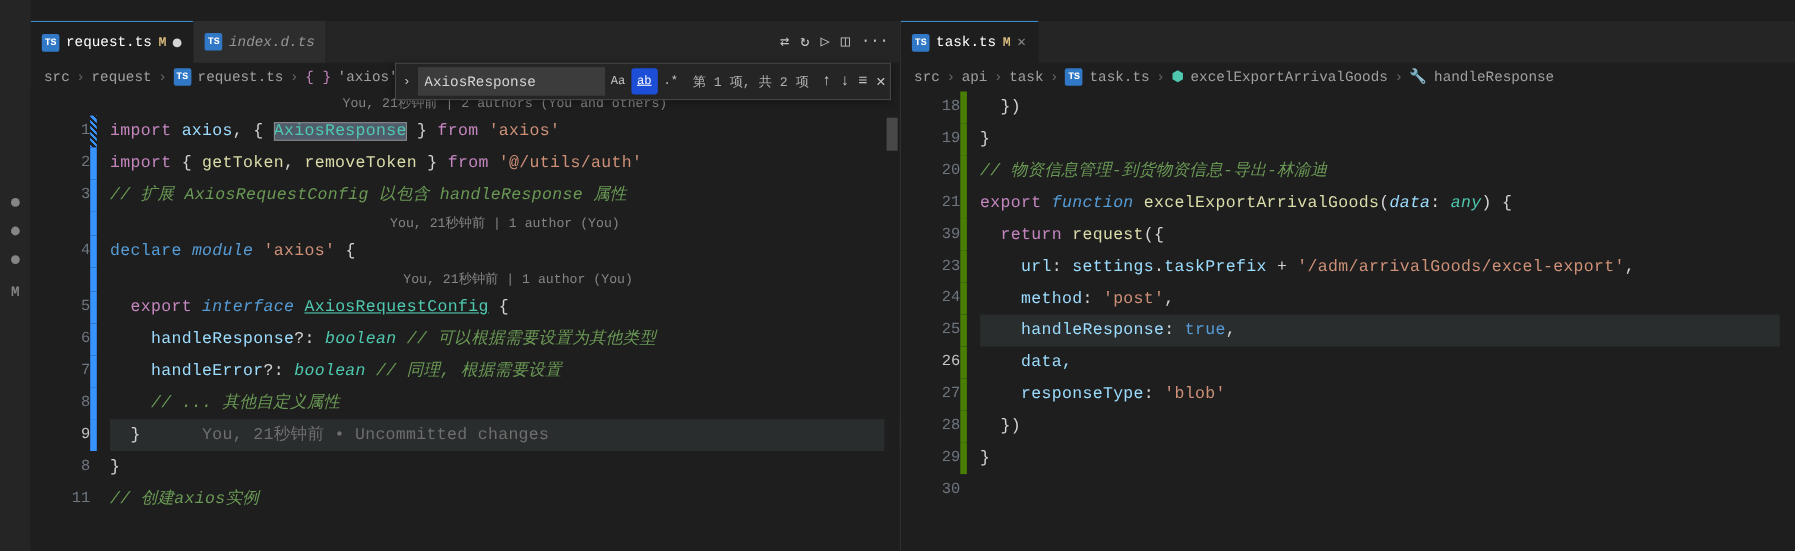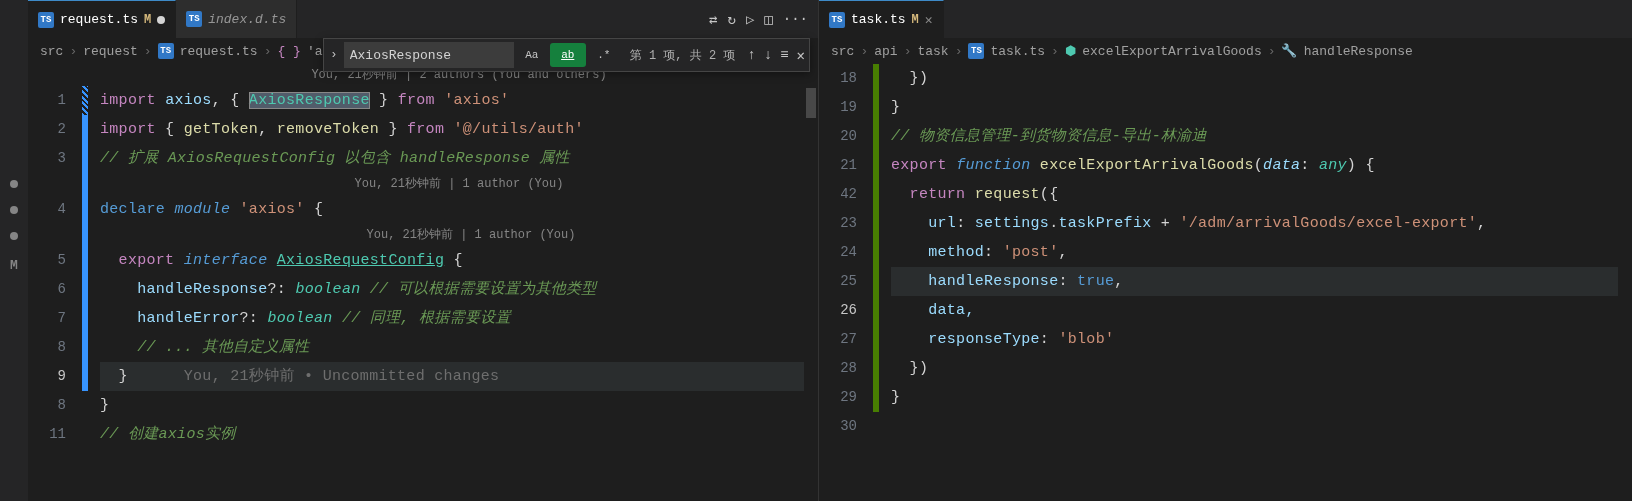--- a/index.html
+++ b/index.html
@@ -1,20 +1,20 @@
 <!DOCTYPE html>
 <html><head>
 <meta charset="utf-8">
 <style>
 * { margin:0; padding:0; box-sizing:border-box; }
 body { font-family:Consolas,"Courier New",monospace; font-size:14px; background:#1e1e1e; color:#d4d4d4; overflow:hidden; width:1632px; height:501px; display:flex; }
 .activity-bar { width:28px; background:#252526; display:flex; flex-direction:column; align-items:center; padding-top:180px; gap:18px; }
 .activity-dot { width:8px; height:8px; border-radius:50%; background:#858585; }
 .activity-M { color:#858585; font-size:13px; font-weight:600; }
-.pane { display:flex; flex-direction:column; position:relative; }
+.pane { display:flex; flex-direction:column; position:relative;margin-top:19px; }
 .pane-left { width:790px; }
 .pane-right { flex:1; border-left:1px solid #333; }
 .tabbar { height:38px; background:#252526; display:flex; align-items:stretch; position:relative; }
 .tab { display:flex; align-items:center; gap:6px; padding:0 10px; font-size:13px; color:#969696; background:#2d2d2d; border-right:1px solid #1e1e1e; cursor:pointer; }
 .tab.active { background:#1e1e1e; color:#ffffff; border-top:1px solid #3e8ac7; }
 .ts-icon { width:16px; height:16px; display:inline-flex; align-items:center; justify-content:center; background:#3178c6; color:#fff; font-size:9px; font-weight:700; border-radius:2px; }
 .dirty-dot { width:8px; height:8px; border-radius:50%; background:#d4d4d4; }
 .mod-M { color:#d7ba7d; font-size:12px; font-weight:600; }
 .tab-close { color:#888; font-size:13px; }
 .tab-actions { margin-left:auto; display:flex; align-items:center; gap:10px; padding:0 10px; color:#c5c5c5; }
@@ -22,29 +22,29 @@
 .breadcrumb { height:26px; display:flex; align-items:center; gap:6px; padding:0 12px; font-size:13px; color:#a0a0a0; background:#1e1e1e; }
 .bc-item{white-space:nowrap;}
 .bc-sep{color:#666;}
 .bc-sym-ns{color:#c586c0;}
 .bc-sym-cube{color:#4ec9b0;}
 .bc-sym-wrench{color:#c5c5c5;}
 
 .find-widget { position:absolute; top:38px; right:8px; background:#252526; border:1px solid #454545; display:flex; align-items:center; height:34px; z-index:5; box-shadow:0 2px 8px rgba(0,0,0,.4);}
 .find-chevron{width:20px; display:flex; align-items:center; justify-content:center; color:#c5c5c5; cursor:pointer; font-size:12px;}
 .find-input { background:#3c3c3c; color:#d4d4d4; border:none; outline:none; height:26px; width:170px; padding:0 6px; font-family:inherit; font-size:13px; }
-.find-opt { width:36px; height:24px; display:inline-flex; align-items:center; justify-content:center; color:#c5c5c5; font-size:11px; cursor:pointer; }
-.find-opt.on { background:#15803d; border-radius:3px; color:#fff;text-align:right; }
+.find-opt { width:24px; height:24px; display:inline-flex; align-items:center; justify-content:center; color:#c5c5c5; font-size:11px; cursor:pointer; }
+.find-opt.on { background:#1d4ed8; border-radius:3px; color:#fff;text-align:right; }
 .find-status{ color:#b0b0b0; font-size:12px; padding:0 8px; white-space:nowrap;}
 .find-nav{ color:#c5c5c5; padding:0 4px; cursor:pointer; font-size:14px;}
 
 .editor { flex:1; display:flex; position:relative; overflow:hidden; background:#1e1e1e; }
 .gutter { background:#1e1e1e; padding-top:0; }
 .ln { display:flex; height:29px; }
-.ln-num { width:54px; text-align:right; padding-right:16px; color:#6e7681; font-size:14px; line-height:29px; }
+.ln-num { width:54px; text-align:right; color:#6e7681; font-size:14px; line-height:29px; }
 .ln-num.cur{ color:#c6c6c6; }
 .ln-deco{ width:6px; }
 .deco-blue{ background:#3794ff; }
 .deco-stripe{ background:repeating-linear-gradient(45deg,#3794ff 0 2px,transparent 2px 4px); }
 .deco-green{ background:#487e02; }
 .code { flex:1; padding-left:12px; position:relative; }
 .cl { height:29px; line-height:29px; white-space:pre; font-size:15px; letter-spacing:.3px;}
 .lens { color:#858585; font-size:12px; height:22px; line-height:22px; padding-left:0;text-align:center;}
 .cl.hl{ background:#2a2d2e; }
 .tok-kw{color:#c586c0;}
@@ -246,21 +246,21 @@
         </div>
       <div class="ln">
           <div class="ln-num">20</div>
           <div class="ln-deco deco-green"></div>
         </div>
       <div class="ln">
           <div class="ln-num">21</div>
           <div class="ln-deco deco-green"></div>
         </div>
       <div class="ln">
-          <div class="ln-num">42</div>
+          <div class="ln-num">39</div>
           <div class="ln-deco deco-green"></div>
         </div>
       <div class="ln">
           <div class="ln-num">23</div>
           <div class="ln-deco deco-green"></div>
         </div>
       <div class="ln">
           <div class="ln-num">24</div>
           <div class="ln-deco deco-green"></div>
         </div>

